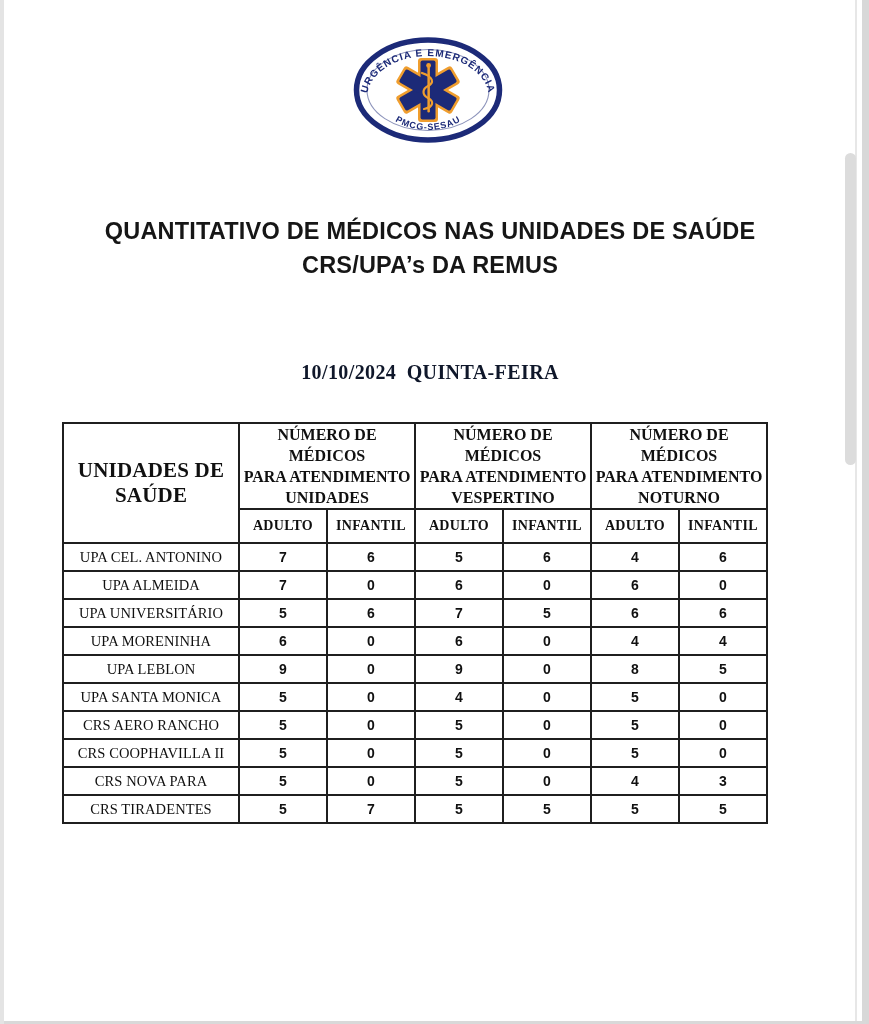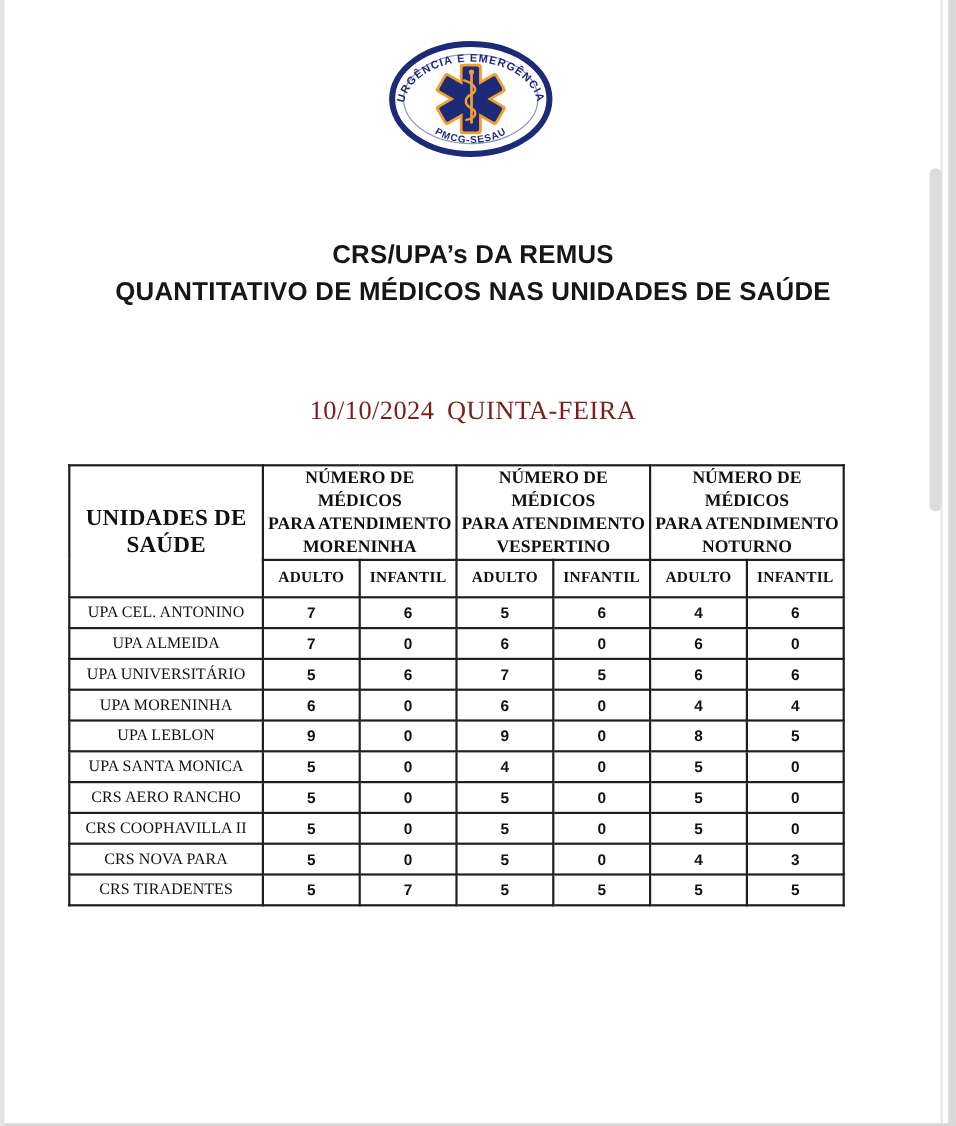--- a/index.html
+++ b/index.html
@@ -25,22 +25,22 @@
   .logo-wrap { position:absolute; left:352px; top:36px; width:152px; height:108px; }
 
   .page-title {
     position:absolute; top:214px; left:0; width:860px;
     text-align:center; font-weight:bold; font-size:23.5px; line-height:34px;
     color:#161616; letter-spacing:0.2px;
   }
   .date-line {
     position:absolute; top:361px; left:0; width:860px;
     text-align:center;
-    font-family:"Liberation Serif", serif; font-weight:normal;
-    font-size:24px; color:#7f1d1d; word-spacing:5px; letter-spacing:0.4px;
+    font-family:"Liberation Serif", serif; font-weight:bold;
+    font-size:20px; color:#0f172a; word-spacing:5px; letter-spacing:0.4px;
   }
 
   table.med {
     position:absolute; left:62px; top:422px;
     border-collapse:collapse; table-layout:fixed;
     font-family:"Liberation Serif", serif; color:#101010;
   }
   table.med th, table.med td {
     border:2px solid #1f1f1f;
     text-align:center; vertical-align:middle;
@@ -96,43 +96,43 @@
     <text font-family="Liberation Sans, sans-serif" font-weight="bold" font-size="10" fill="#1c2a78" letter-spacing="1" text-anchor="middle">
       <textPath href="#arcTop" startOffset="50%">URGÊNCIA E EMERGÊNCIA</textPath>
     </text>
     <text font-family="Liberation Sans, sans-serif" font-weight="bold" font-size="9" fill="#1c2a78" letter-spacing="0.8" text-anchor="middle">
       <textPath href="#arcBottom" startOffset="50%">PMCG-SESAU</textPath>
     </text>
   </svg>
 </div>
 
 <div class="page-title">
+  <div>QUANTITATIVO DE MÉDICOS NAS UNIDADES DE SAÚDE</div>
   <div>CRS/UPA’s DA REMUS</div>
-  <div>QUANTITATIVO DE MÉDICOS NAS UNIDADES DE SAÚDE</div>
 </div>
 
 <div class="date-line">10/10/2024 QUINTA-FEIRA</div>
 
 <table class="med">
   <colgroup>
     <col style="width:176px">
     <col style="width:88px">
       <col style="width:88px">
     <col style="width:88px">
       <col style="width:88px">
     <col style="width:88px">
       <col style="width:88px">
   </colgroup>
   <tbody>
     <tr>
       <th rowspan="2" class="unit-header">UNIDADES DE SAÚDE</th>
       <th colspan="2" class="group-cell">
         <span>NÚMERO DE MÉDICOS</span>
         <span>PARA ATENDIMENTO</span>
-        <span>MORENINHA</span>
+        <span>UNIDADES</span>
       </th>
       <th colspan="2" class="group-cell">
         <span>NÚMERO DE MÉDICOS</span>
         <span>PARA ATENDIMENTO</span>
         <span>VESPERTINO</span>
       </th>
       <th colspan="2" class="group-cell">
         <span>NÚMERO DE MÉDICOS</span>
         <span>PARA ATENDIMENTO</span>
         <span>NOTURNO</span>

